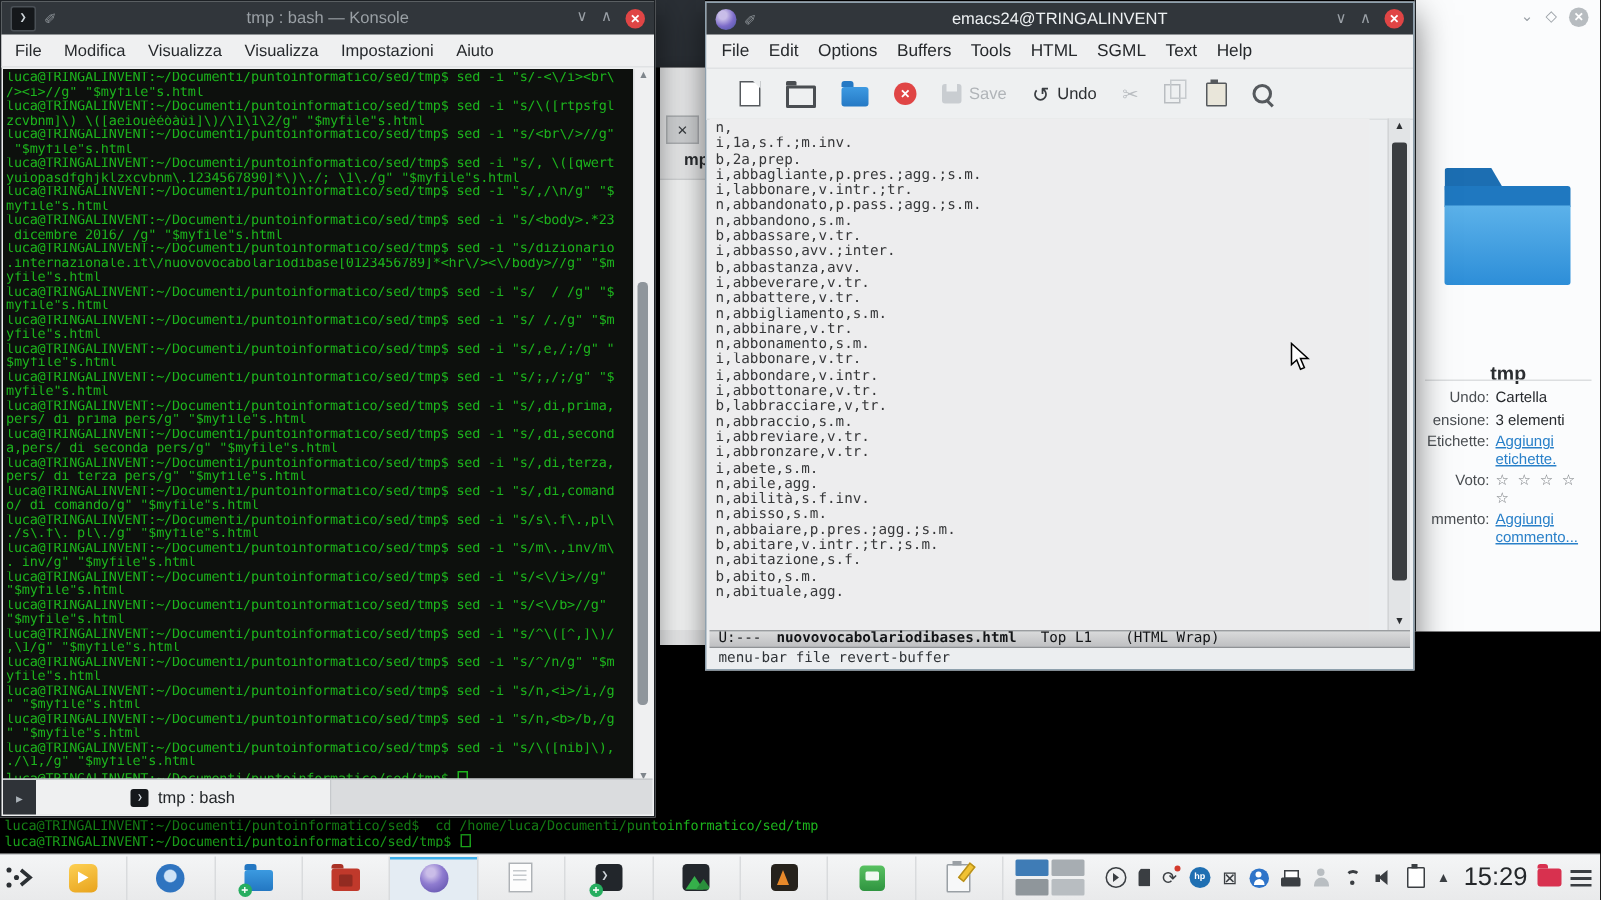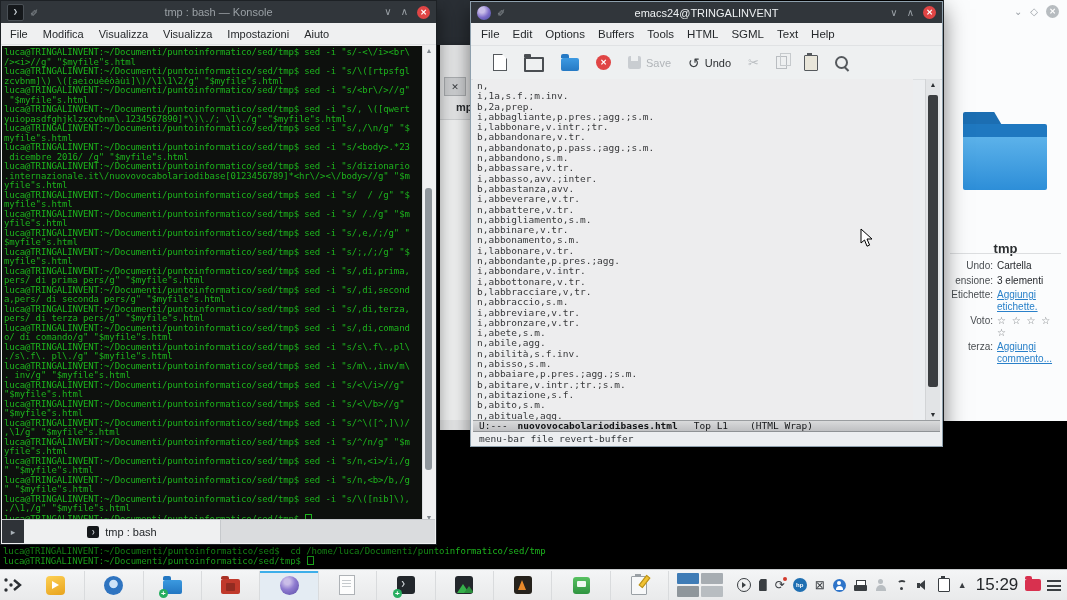--- a/index.html
+++ b/index.html
@@ -230,21 +230,21 @@
         </div>
         <div class="prop-row">
           <span class="prop-label">Etichette:</span>
           <span class="prop-value link">Aggiungi etichette.</span>
         </div>
         <div class="prop-row">
           <span class="prop-label">Voto:</span>
           <span class="prop-value stars">☆ ☆ ☆ ☆ ☆</span>
         </div>
         <div class="prop-row">
-          <span class="prop-label">terza:</span>
+          <span class="prop-label">mmento:</span>
           <span class="prop-value link">Aggiungi commento...</span>
         </div>
       </div>
   </div>
 
   <div id="konsole" class="window">
     <div class="titlebar">
       <span class="konsole-mini"></span>
       <span class="pin-ico"></span>
       <span class="win-title">tmp : bash — Konsole</span>
@@ -383,33 +383,31 @@
       <span class="tbtn">
           <span class="i-search"></span>
         </span>
     </div>
     <div class="ebuf">
         <div class="term-line">n,</div>
         <div class="term-line">i,1a,s.f.;m.inv.</div>
         <div class="term-line">b,2a,prep.</div>
         <div class="term-line">i,abbagliante,p.pres.;agg.;s.m.</div>
         <div class="term-line">i,labbonare,v.intr.;tr.</div>
-        <div class="term-line">b,abbandonare,v.tr.</div>
         <div class="term-line">n,abbandonato,p.pass.;agg.;s.m.</div>
         <div class="term-line">n,abbandono,s.m.</div>
         <div class="term-line">b,abbassare,v.tr.</div>
         <div class="term-line">i,abbasso,avv.;inter.</div>
         <div class="term-line">b,abbastanza,avv.</div>
         <div class="term-line">i,abbeverare,v.tr.</div>
         <div class="term-line">n,abbattere,v.tr.</div>
         <div class="term-line">n,abbigliamento,s.m.</div>
         <div class="term-line">n,abbinare,v.tr.</div>
         <div class="term-line">n,abbonamento,s.m.</div>
         <div class="term-line">i,labbonare,v.tr.</div>
-        <div class="term-line">n,abbondante,p.pres.;agg.</div>
         <div class="term-line">i,abbondare,v.intr.</div>
         <div class="term-line">i,abbottonare,v.tr.</div>
         <div class="term-line">b,labbracciare,v,tr.</div>
         <div class="term-line">n,abbraccio,s.m.</div>
         <div class="term-line">i,abbreviare,v.tr.</div>
         <div class="term-line">i,abbronzare,v.tr.</div>
         <div class="term-line">i,abete,s.m.</div>
         <div class="term-line">n,abile,agg.</div>
         <div class="term-line">n,abilità,s.f.inv.</div>
         <div class="term-line">n,abisso,s.m.</div>

